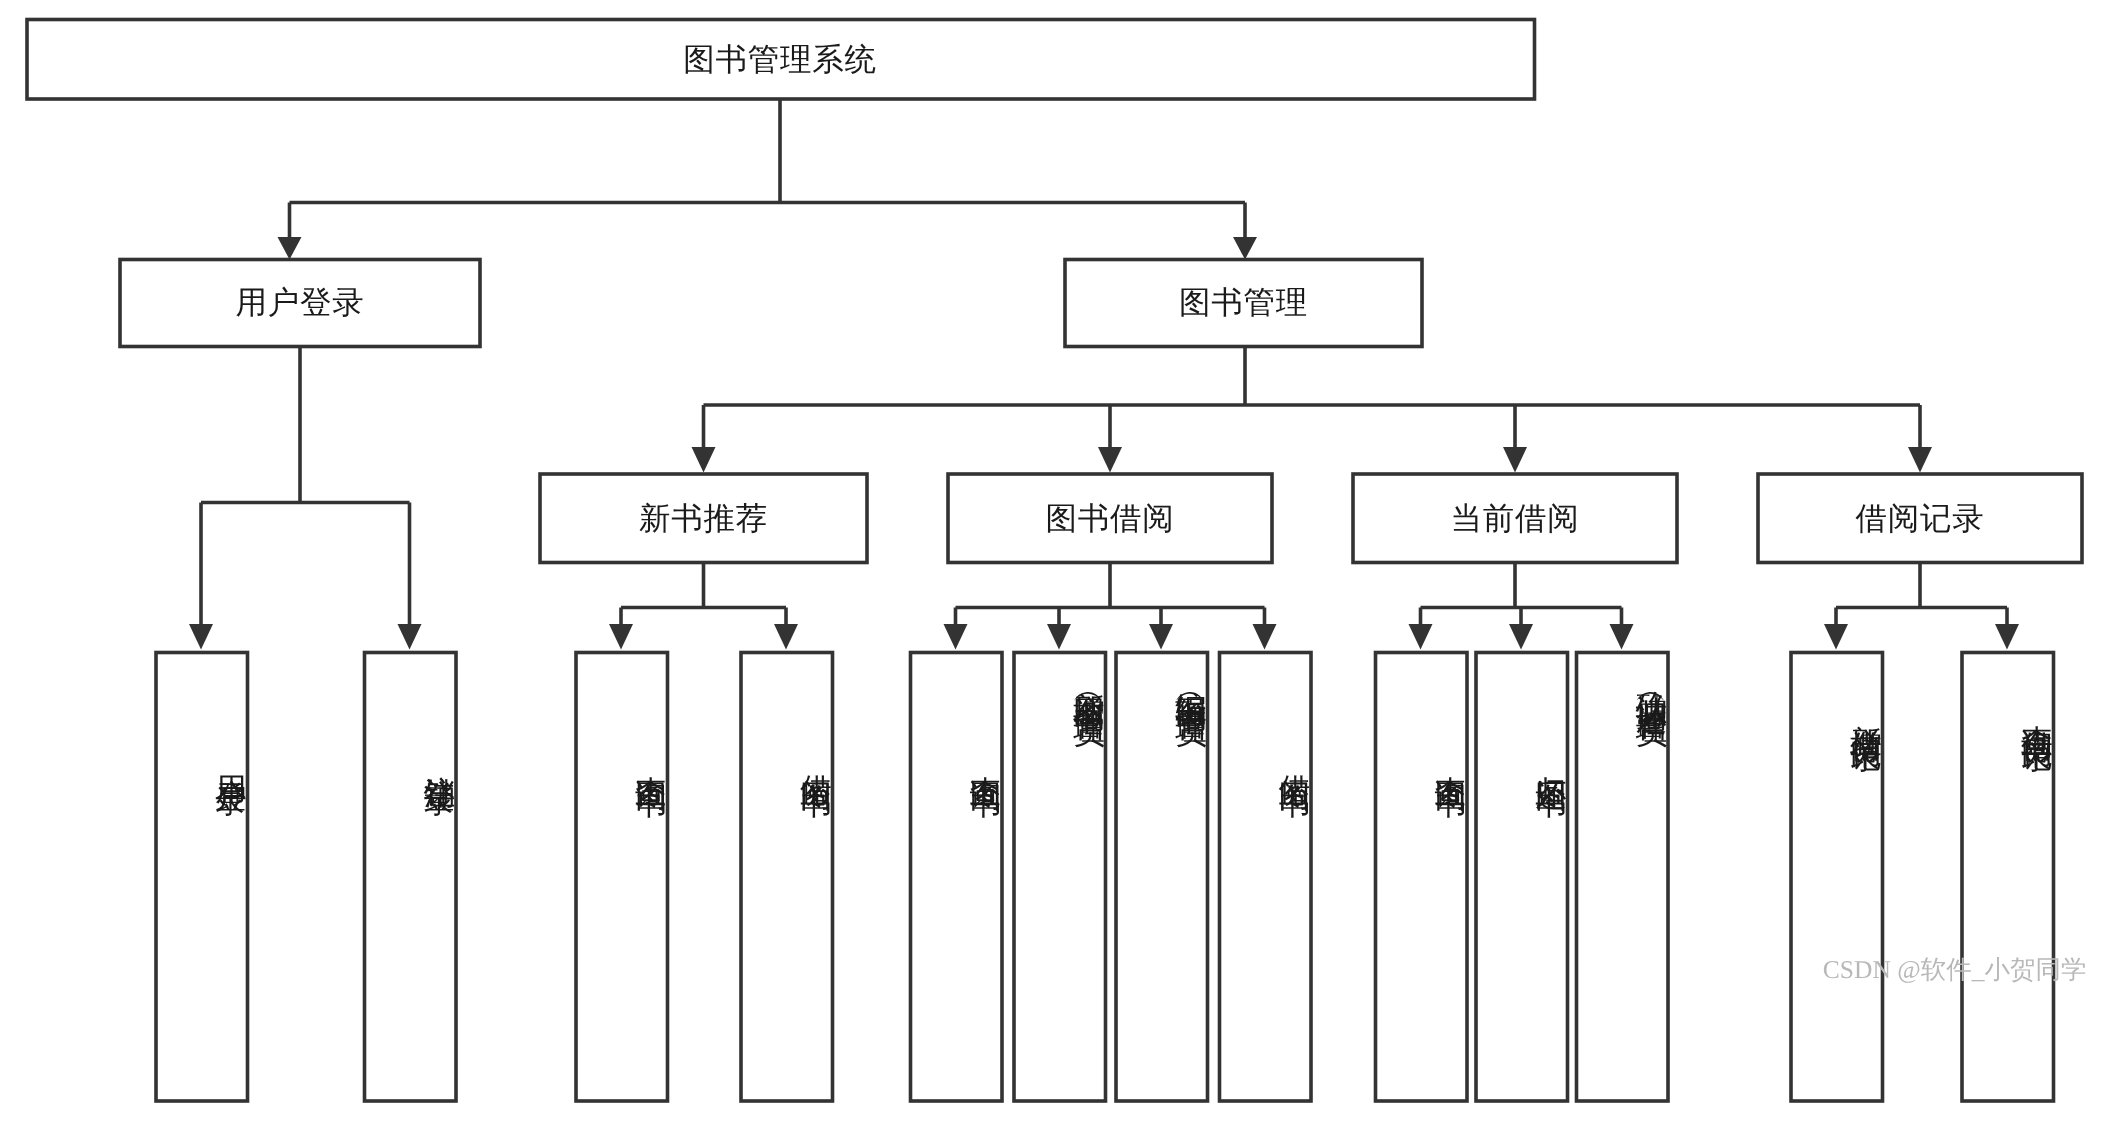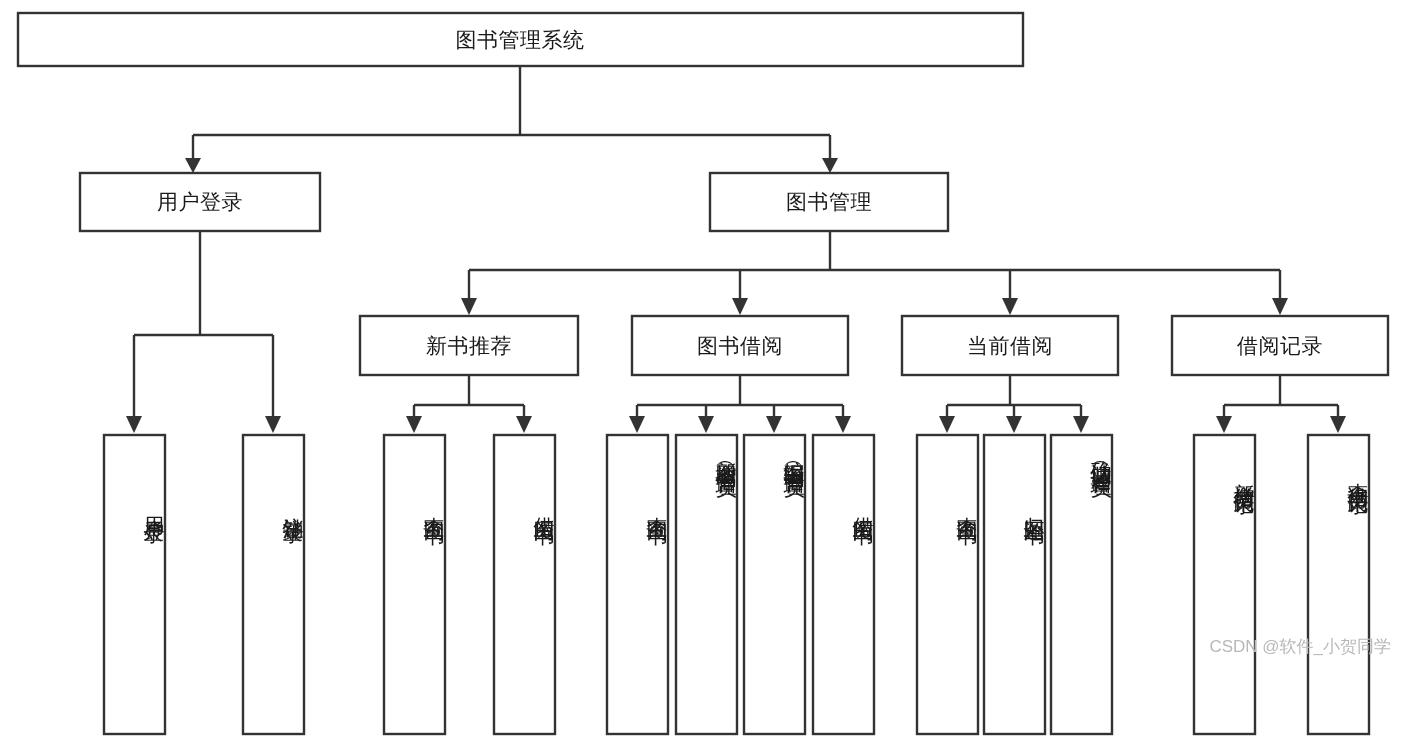--- a/index.html
+++ b/index.html
@@ -64,21 +64,21 @@
     letter-spacing: 2.5px;
     white-space: nowrap;
     text-align: start;
     pointer-events: none;
     user-select: none;
   }
   .watermark {
     position: absolute;
     right: 14px;
     bottom: 8px;
-    font-family: Liberation Sans, sans-serif;
+    font-family: Liberation Serif, serif;
     font-size: 17px;
     color: #b8b8b8;
     white-space: nowrap;
     user-select: none;
   }
 </style>
 </head>
 <body>
 
 <div id="diagram-root">

